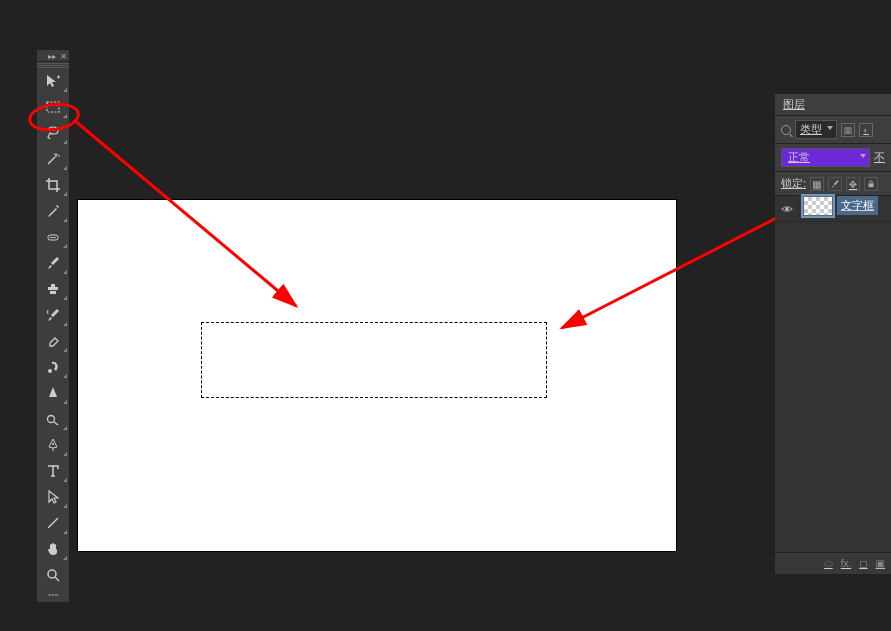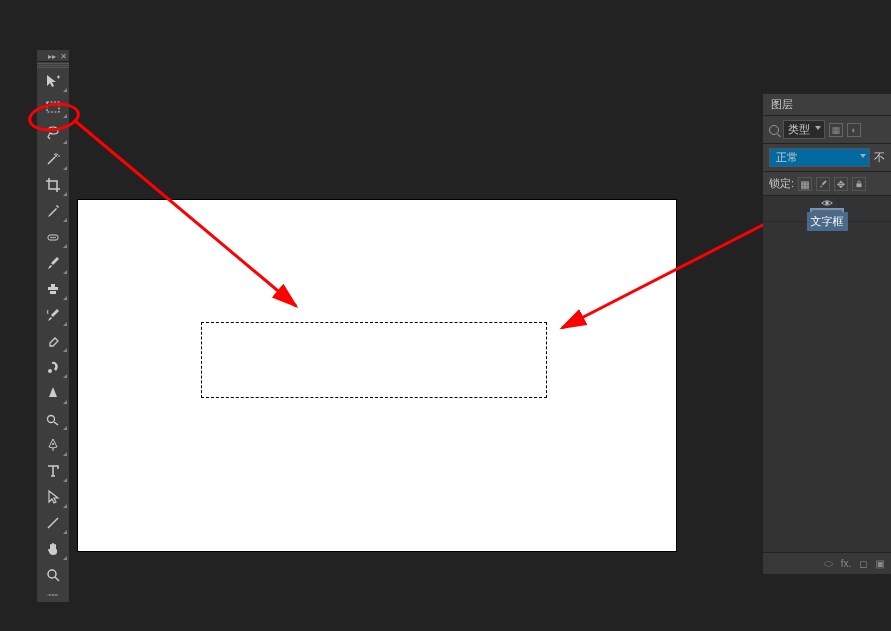--- a/index.html
+++ b/index.html
@@ -83,27 +83,28 @@
       border-radius: 50%;
       transform: rotate(-8deg);
       pointer-events: none;
     }
     .annot { position: absolute; left: 0; top: 0; pointer-events: none; }
     
     .layers-panel {
       position: absolute;
       right: 0;
       top: 94px;
-      width: 128px;
+      width: 116px;
       background: #3e3e3e;
       color: #ccc;
       font-size: 11px;
       height: 480px;
       display: flex;
       flex-direction: column;
+      text-decoration: underline;
     }
     .panel-tab {
       background: #3e3e3e;
       padding: 3px 8px;
       border-bottom: 1px solid #222;
     }
     .panel-filter {
       display: flex;
       align-items: center;
       gap: 4px;
@@ -142,21 +143,21 @@
       color: #888; font-size: 9px;
     }
     .blend-row {
       display: flex;
       align-items: center;
       gap: 4px;
       padding: 4px 6px;
       border-bottom: 1px solid #222;
     }
     .blend-select {
-      background: #0369a1;
+      background: #6d28d9;
       border: 1px solid #555;
       color: #ccc;
       font-size: 11px;
       padding: 1px 14px 1px 6px;
       position: relative;
       flex: 1;
     }
     .blend-select::after {
       content: "";
       position: absolute;
@@ -176,24 +177,23 @@
     }
     .lock-row .li {
       width: 14px; height: 14px;
       display: flex; align-items: center; justify-content: center;
       color: #aaa; font-size: 10px;
       border: 1px solid #555;
     }
     .layer-list { flex: 1; background: #333; }
     .layer-row {
       display: flex;
-      align-items: center;
+      align-items: flex-start;
       height: 26px;
       border-bottom: 1px solid #2a2a2a;
-      flex-direction: column;
     }
     .layer-row.sel .thumb { outline: 2px solid #6a98c9; }
     .layer-row.sel .lbl { background: #4a6a8a; color: #fff; }
     .vis {
       width: 24px; height: 26px;
       display: flex; align-items: center; justify-content: center;
       border-right: 1px solid #2a2a2a;
       color: #bbb;
     }
     .thumb {

